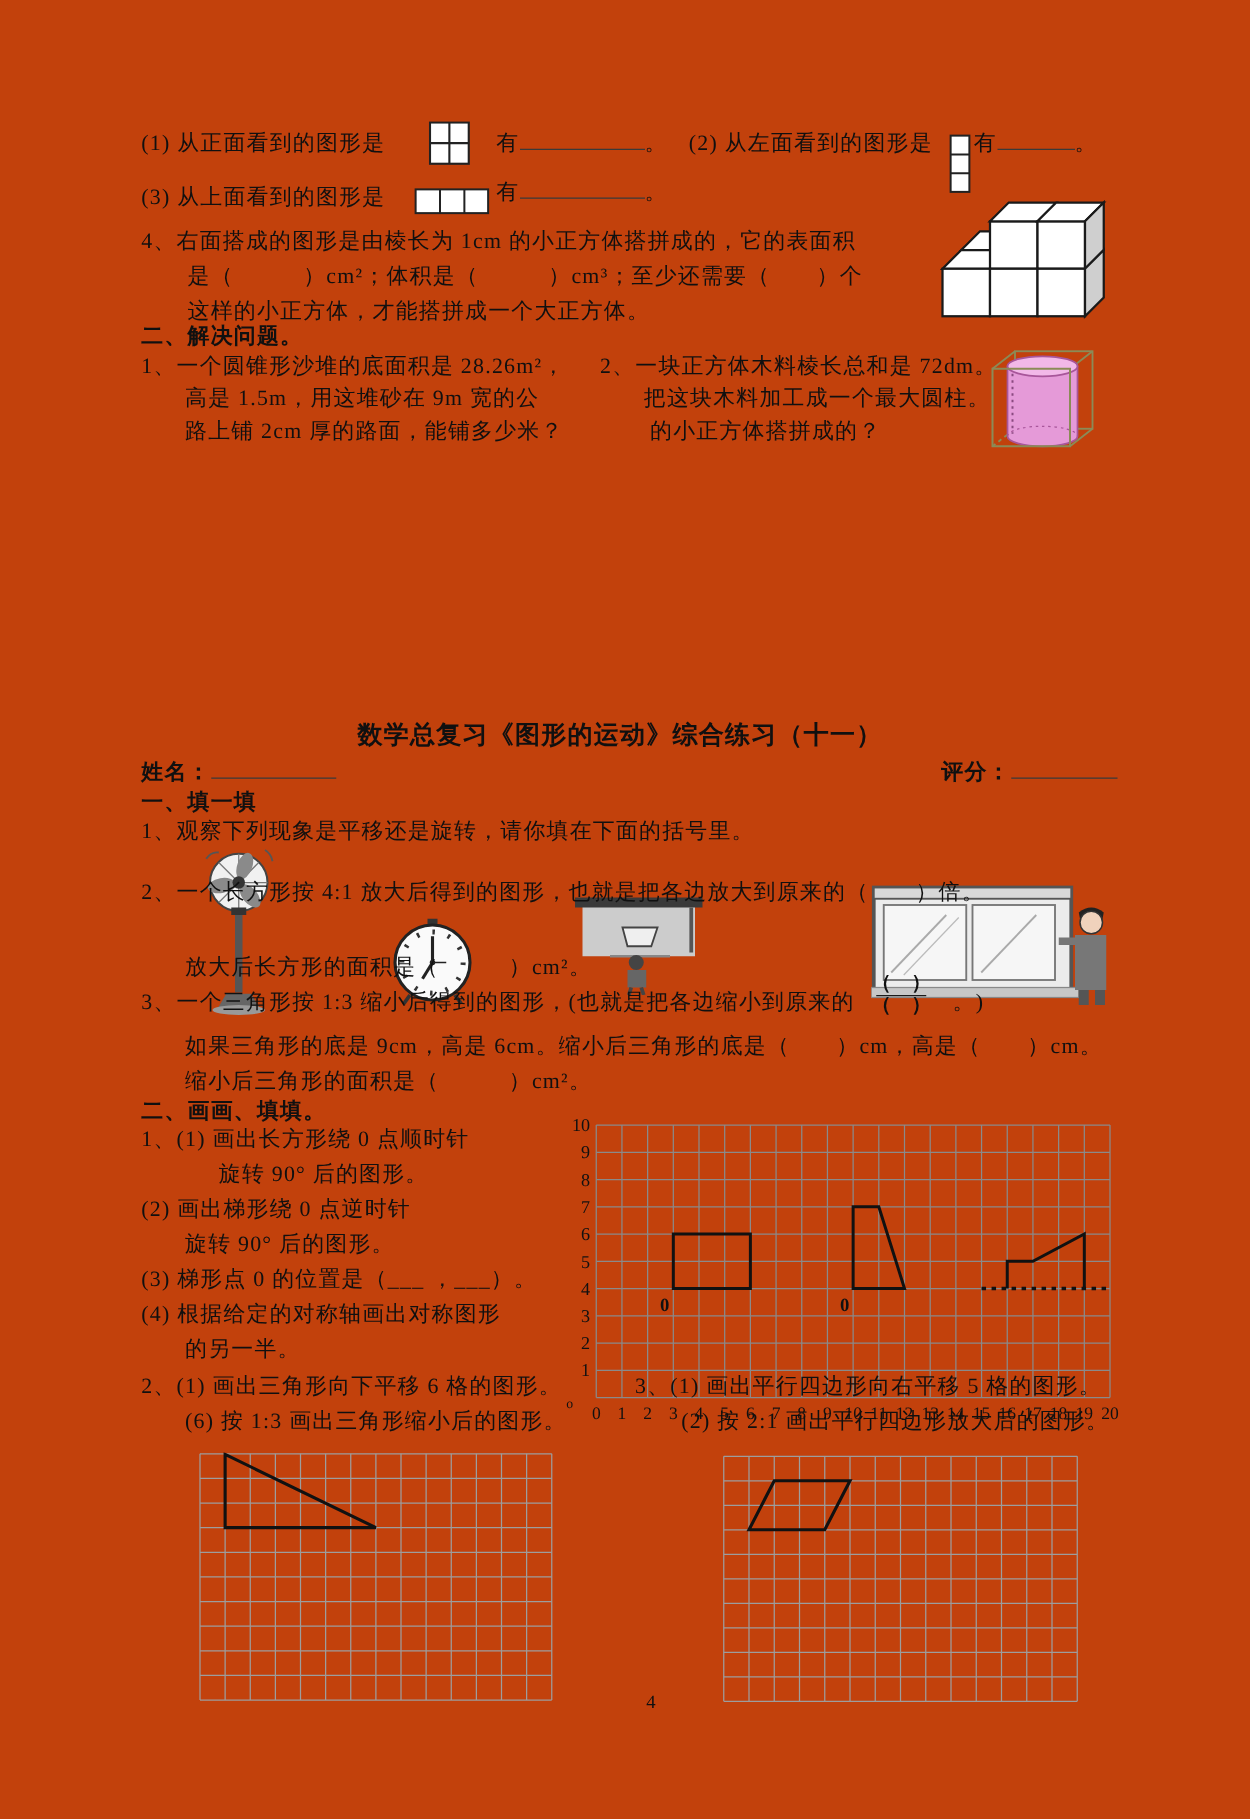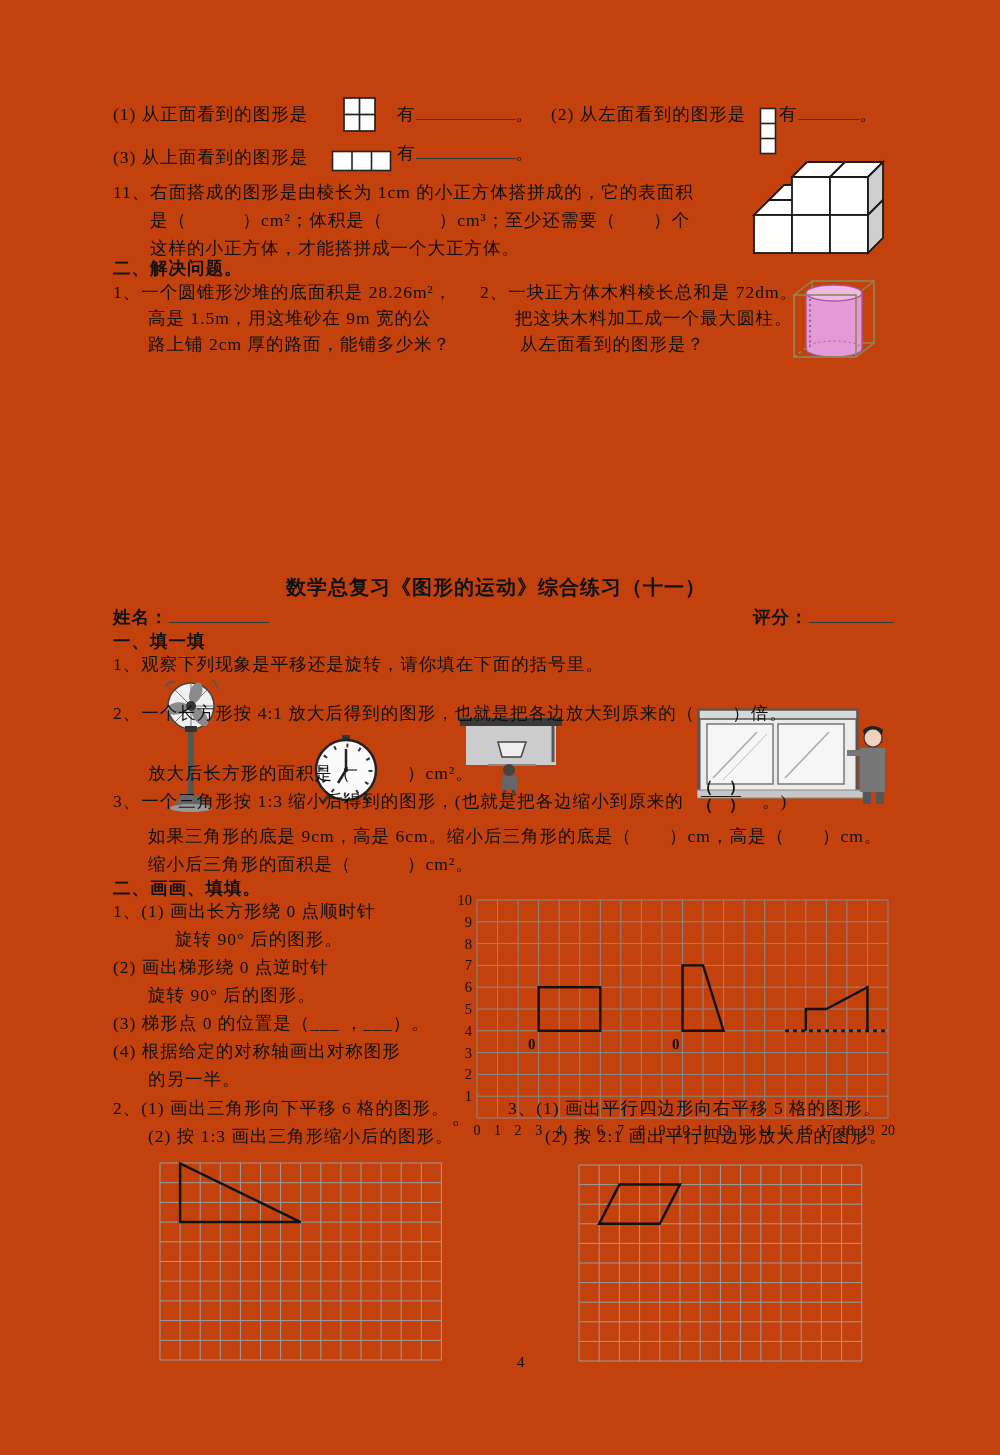--- a/index.html
+++ b/index.html
@@ -37,21 +37,21 @@
   <span class="t" style="left:779px;top:104px"><span>有</span><span class="blank" style="width:62px"></span><span>。</span></span>
 
   <div class="t" style="left:113px;top:147px">(3) 从上面看到的图形是</div>
   <svg class="abs" style="left:331px;top:150px" width="62" height="23">
     <rect x="1.5" y="1.5" width="58" height="19" fill="#fff" stroke="#222" stroke-width="1.6"></rect>
     <line x1="21" y1="1.5" x2="21" y2="20.5" stroke="#222" stroke-width="1.6"></line>
     <line x1="40.5" y1="1.5" x2="40.5" y2="20.5" stroke="#222" stroke-width="1.6"></line>
   </svg>
   <span class="t" style="left:397px;top:143px"><span>有</span><span class="blank" style="width:100px"></span><span>。</span></span>
 
-  <div class="t" style="left:113px;top:182px">11、右面搭成的图形是由棱长为 1cm 的小正方体搭拼成的，它的表面积</div>
+  <div class="t" style="left:113px;top:182px">4、右面搭成的图形是由棱长为 1cm 的小正方体搭拼成的，它的表面积</div>
   <div class="t" style="left:150px;top:210px">是（　　　）cm²；体积是（　　　）cm³；至少还需要（　　）个</div>
   <div class="t" style="left:150px;top:238px">这样的小正方体，才能搭拼成一个大正方体。</div>
 
   <svg class="abs" style="left:750px;top:155px" width="140" height="104" viewBox="0 0 140 104">
     <g fill="#ffffff" stroke="#1a1a1a" stroke-width="1.8" stroke-linejoin="miter">
       <polygon points="19,45 34,30 72,30 57,45"></polygon>
       <polygon points="4,60 19,45 57,45 42,60"></polygon>
       <rect x="42" y="22" width="38" height="38"></rect>
       <polygon points="42,22 57,7 95,7 80,22"></polygon>
       <rect x="80" y="22" width="38" height="38"></rect>
@@ -63,21 +63,21 @@
       <polygon points="118,60 133,45 133,83 118,98" fill="#cfcfcf"></polygon>
     </g>
   </svg>
 
   <div class="t b" style="left:113px;top:258px">二、解决问题。</div>
   <div class="t" style="left:113px;top:282px">1、一个圆锥形沙堆的底面积是 28.26m²，</div>
   <div class="t" style="left:148px;top:308px">高是 1.5m，用这堆砂在 9m 宽的公</div>
   <div class="t" style="left:148px;top:334px">路上铺 2cm 厚的路面，能铺多少米？</div>
   <div class="t" style="left:480px;top:282px">2、一块正方体木料棱长总和是 72dm。</div>
   <div class="t" style="left:515px;top:308px">把这块木料加工成一个最大圆柱。</div>
-  <div class="t" style="left:520px;top:334px">从左面看到的图形是？</div>
+  <div class="t" style="left:520px;top:334px">的小正方体搭拼成的？</div>
 
   <svg class="abs" style="left:790px;top:275px" width="90" height="94" viewBox="0 0 90 94">
     <g stroke="#8b8b57" stroke-width="1.5" fill="none">
       <rect x="22" y="6" width="62" height="62"></rect>
       <line x1="4" y1="20" x2="22" y2="6"></line>
       <line x1="66" y1="20" x2="84" y2="6"></line>
       <line x1="4" y1="82" x2="22" y2="68" stroke-dasharray="3 3"></line>
       <line x1="66" y1="82" x2="84" y2="68"></line>
     </g>
     <path d="M16,18 L16,74 A28,8 0 0 0 72,74 L72,18 Z" fill="#e59ad8" stroke="#a8569a" stroke-width="1.4"></path>
@@ -249,21 +249,21 @@
     <rect x="88.65" y="94.2" width="61.65" height="43.6" fill="none" stroke="#111" stroke-width="2.4"></rect>
     <text x="78" y="156" font-size="15" font-weight="bold" fill="#111">0</text>
     <polygon points="232.5,72.4 253.05,72.4 273.6,137.8 232.5,137.8" fill="none" stroke="#111" stroke-width="2.4"></polygon>
     <text x="222" y="156" font-size="15" font-weight="bold" fill="#111">0</text>
     <line x1="335.25" y1="137.8" x2="438" y2="137.8" stroke="#111" stroke-width="2.8" stroke-dasharray="3.6 4.4"></line>
     <polyline points="355.8,137.8 355.8,116 376.35,116 417.45,94.2 417.45,137.8" fill="none" stroke="#111" stroke-width="2.4"></polyline>
     <text x="3" y="233" font-size="11" fill="#111">o</text>
   </svg>
 
   <div class="t" style="left:113px;top:1098px">2、(1) 画出三角形向下平移 6 格的图形。</div>
-  <div class="t" style="left:148px;top:1126px">(2) 按 1:3 画出三角形缩小后的图形。</div>
+  <div class="t" style="left:148px;top:1126px">(6) 按 1:3 画出三角形缩小后的图形。</div>
   <div class="t" style="left:508px;top:1098px">3、(1) 画出平行四边形向右平移 5 格的图形。</div>
   <div class="t" style="left:545px;top:1126px">(2) 按 2:1 画出平行四边形放大后的图形。</div>
 
   <svg class="abs" style="left:159px;top:1162px" width="285" height="200" viewBox="0 0 285 200">
     <g>
         <line x1="1" y1="1" x2="1" y2="198" stroke="#9d9d9d" stroke-width="1"></line>
         <line x1="21.1" y1="1" x2="21.1" y2="198" stroke="#9d9d9d" stroke-width="1"></line>
         <line x1="41.2" y1="1" x2="41.2" y2="198" stroke="#9d9d9d" stroke-width="1"></line>
         <line x1="61.300000000000004" y1="1" x2="61.300000000000004" y2="198" stroke="#9d9d9d" stroke-width="1"></line>
         <line x1="81.4" y1="1" x2="81.4" y2="198" stroke="#9d9d9d" stroke-width="1"></line>

